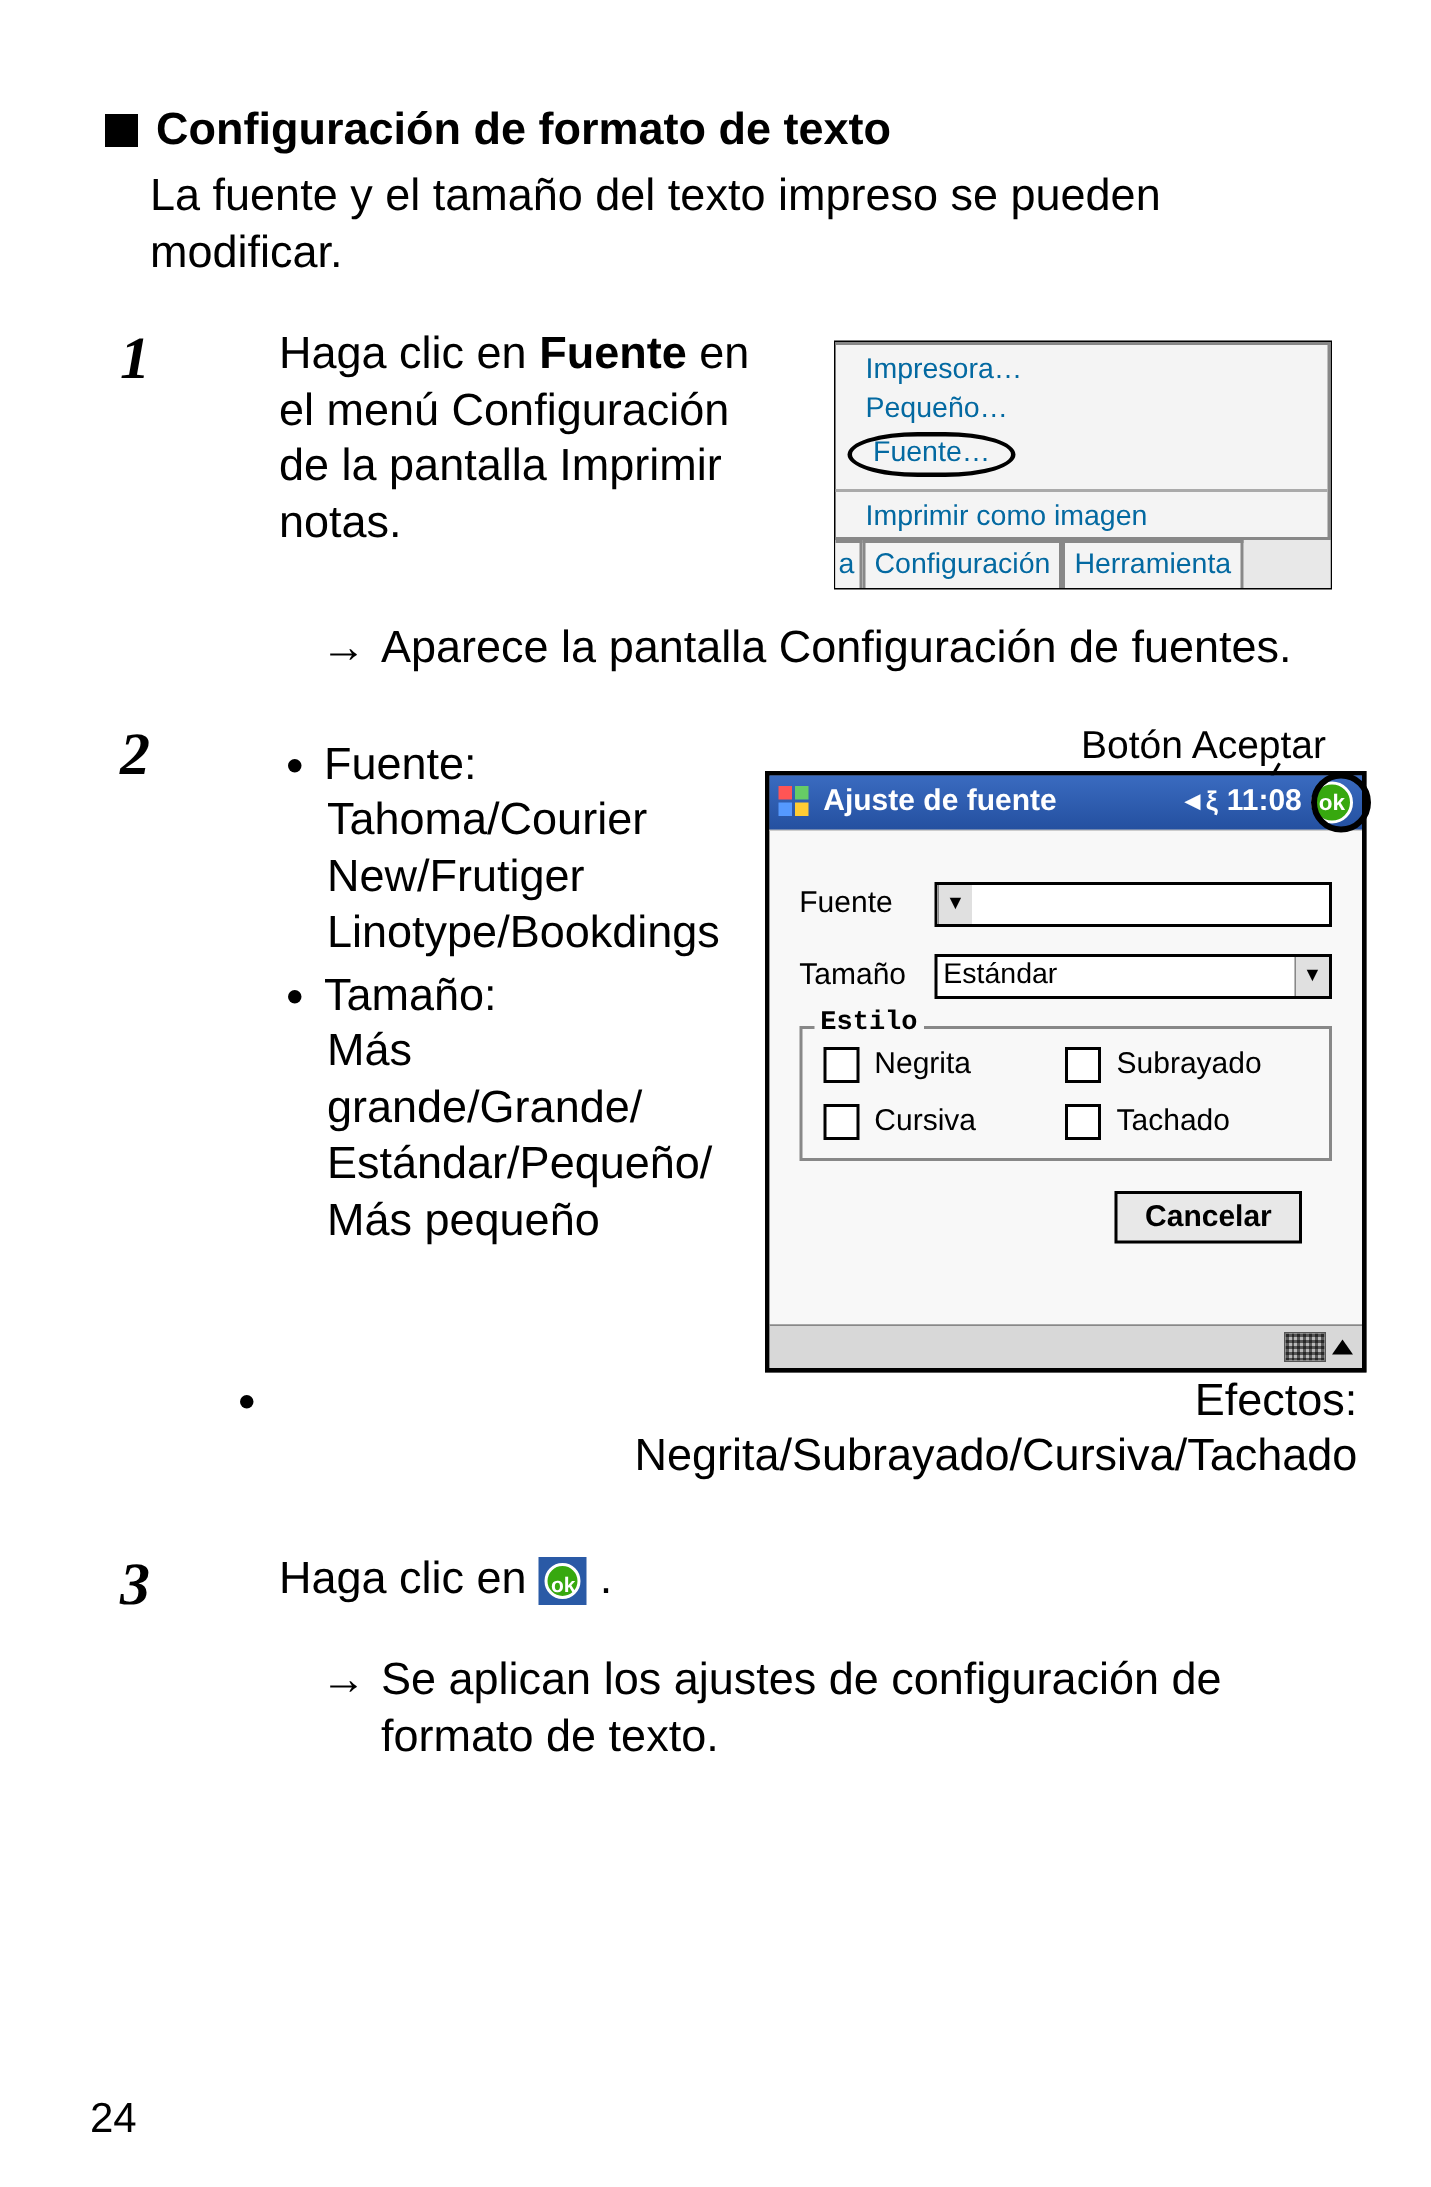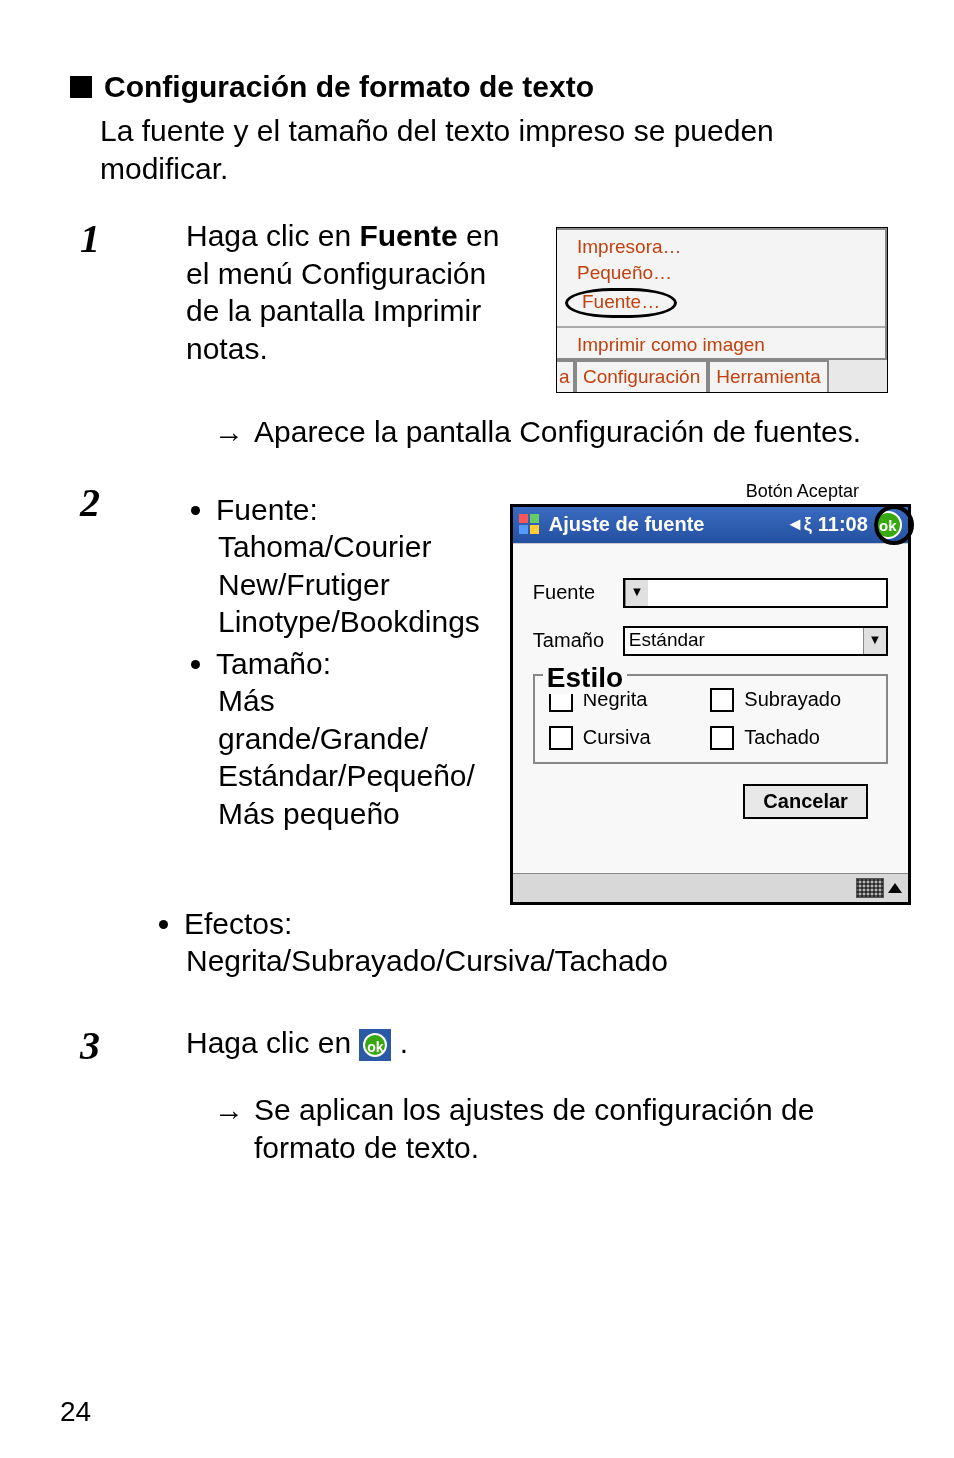--- a/index.html
+++ b/index.html
@@ -105,21 +105,21 @@
     font-size: 28px;
   }
 
   
   .menu-shot {
     width: 330px;
     background: #f4f4f4;
     border: 1px solid #000;
     font-family: Tahoma, Geneva, sans-serif;
     font-size: 19px;
-    color: #c2410c;
+    color: #0369a1;
     margin-top: 10px;
   }
   .menu-shot .inner {
     border: 2px solid #888;
     border-left: none;
     padding: 4px 0 0 0;
   }
   .menu-item {
     padding: 2px 20px;
   }
@@ -178,21 +178,21 @@
     text-align: center;
     box-sizing: border-box;
   }
 
   
   .dlg-wrap {
     width: 395px;
     position: relative;
   }
   .dlg-annot {
-    font-size: 18px;
+    font-size: 26px;
     text-align: center;
     margin-bottom: 2px;
     padding-left: 190px;
   }
   .annot-slash {
     position: absolute;
     right: 58px;
     top: 26px;
     width: 2px;
     height: 28px;
@@ -304,22 +304,23 @@
     position: relative;
     margin-top: 4px;
     margin-bottom: 20px;
   }
   .grouptitle {
     position: absolute;
     top: -14px;
     left: 8px;
     background: #f8f8f8;
     padding: 0 4px;
-    font-size: 28px;
-    font-weight: bold;
+    font-size: 18px;
+    font-weight: bold;
+    font-family: Liberation Mono, monospace;
   }
   .checks {
     display: flex;
     font-size: 20px;
   }
   .checkcol {
     flex: 1;
   }
   .check {
     display: flex;
@@ -501,21 +502,21 @@
 
               <div class="dlg-footer">
                 <span class="kbd-icon"></span>
                 <span class="tri-up"></span>
               </div>
             </div>
           </div>
         </div>
       </div>
 
-      <ul class="bullets" style="margin-top:0;">
+      <ul class="bullets" style="margin-top:0;text-align:right;">
         <li>
           <span>Efectos:</span>
           <span class="inner">Negrita/Subrayado/Cursiva/Tachado</span>
         </li>
       </ul>
     </div>
   </div>
 
   <div class="step" style="margin-top:40px;">
     <div class="stepnum">3</div>

